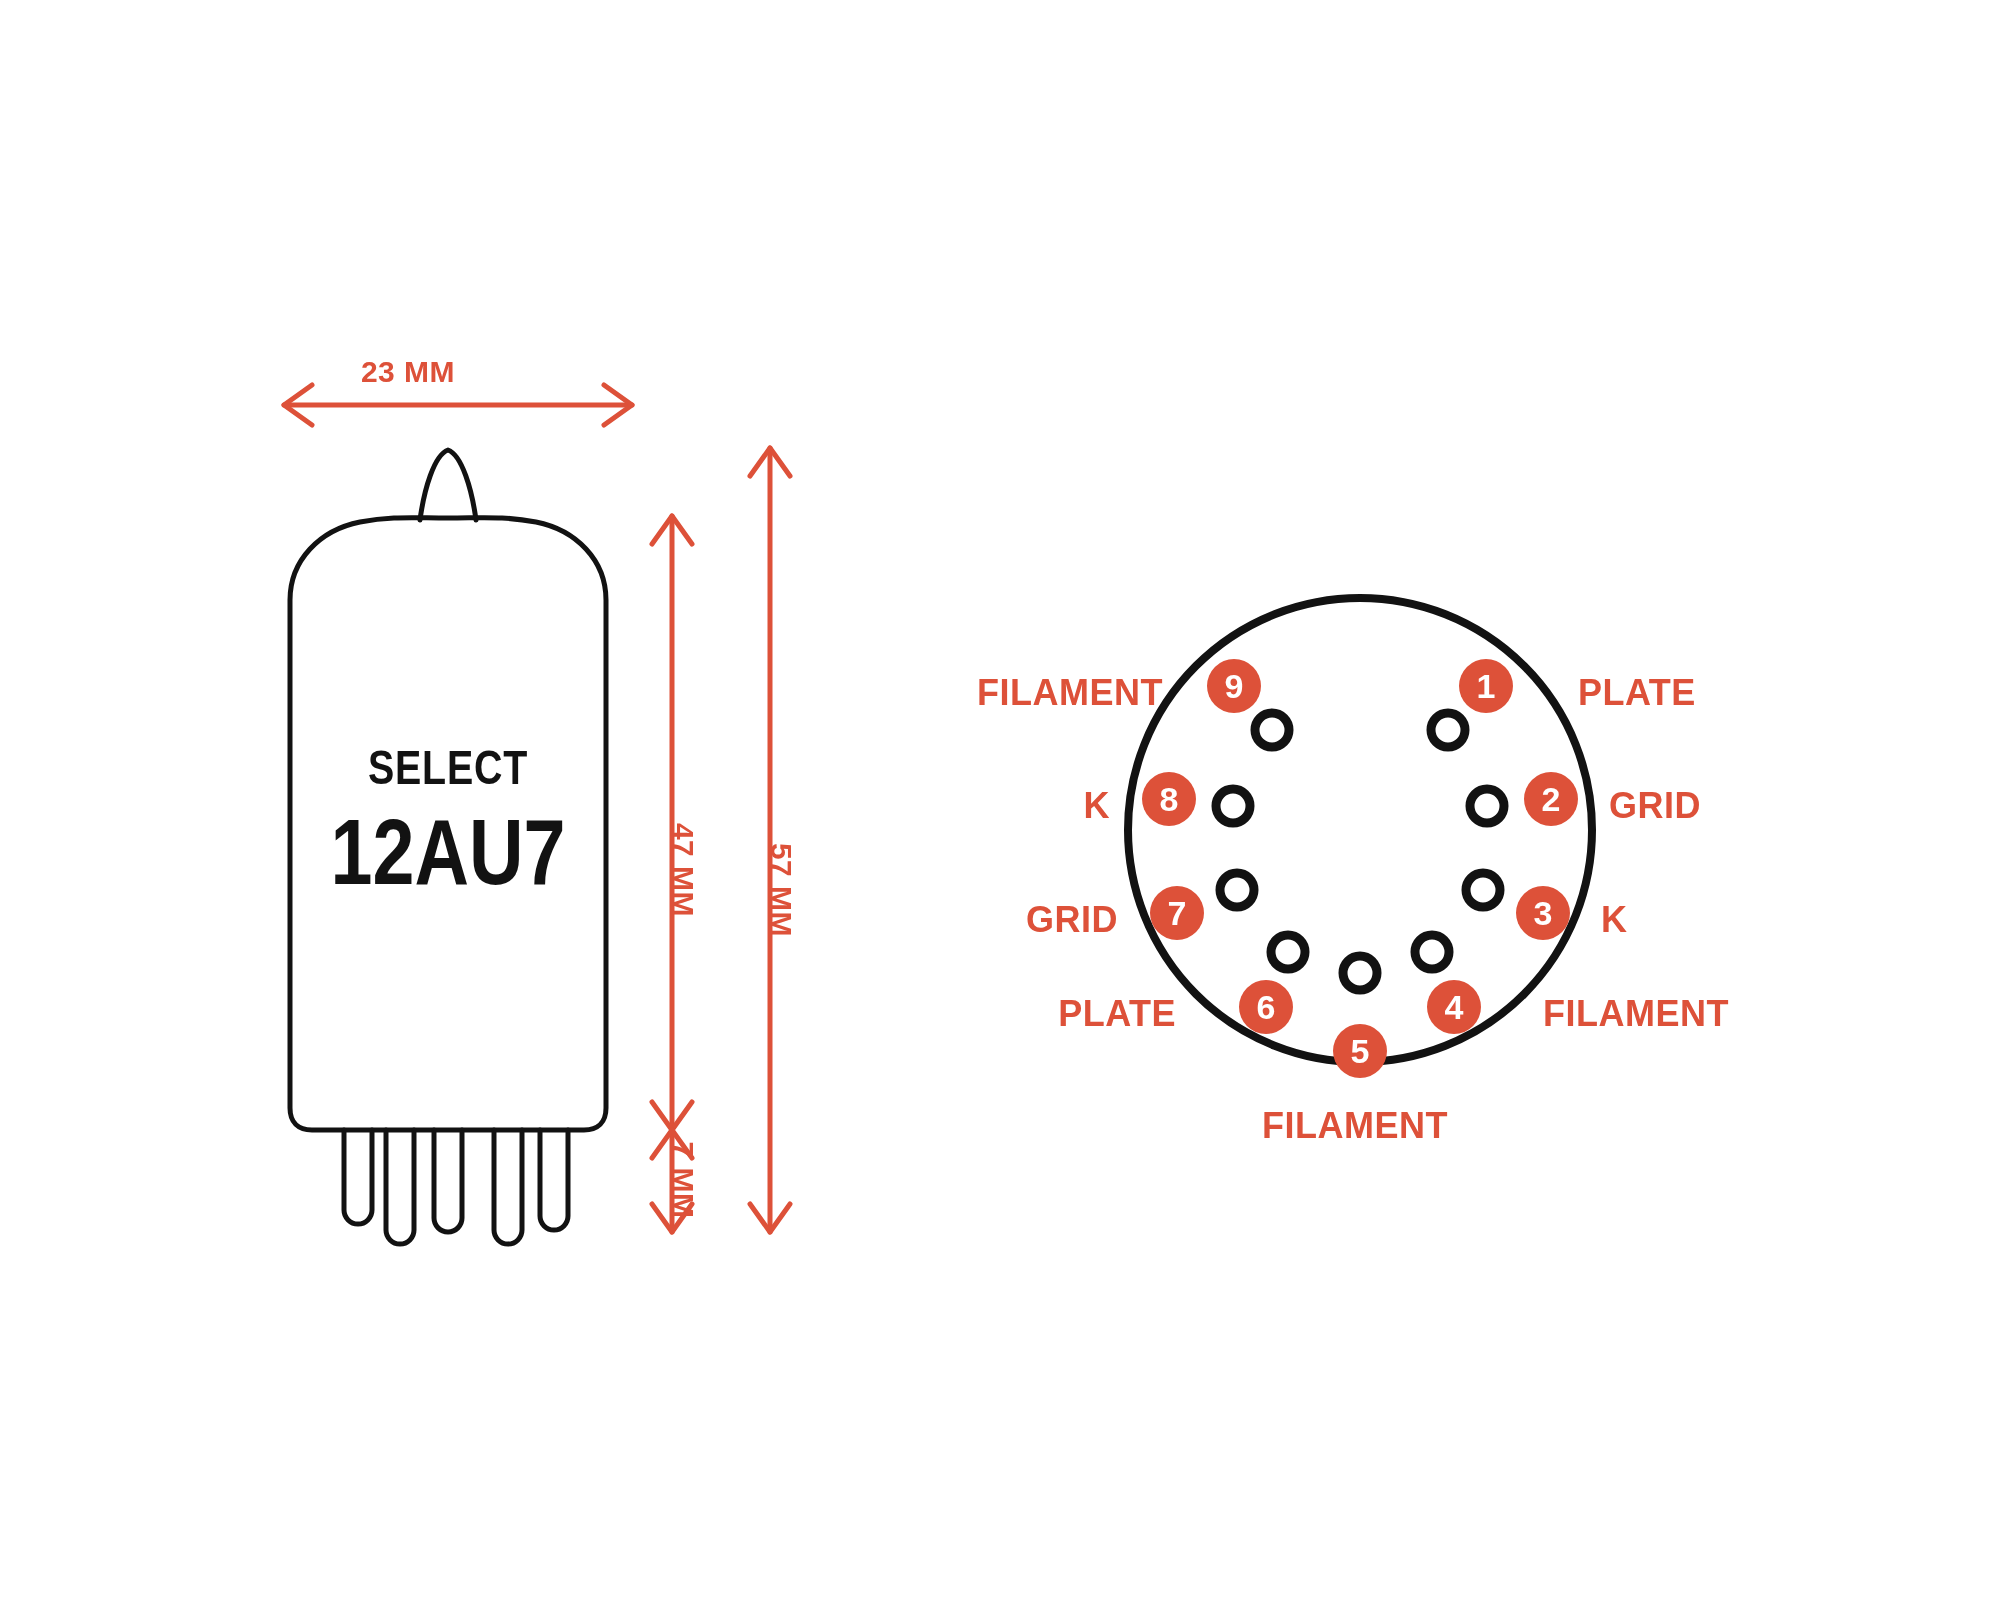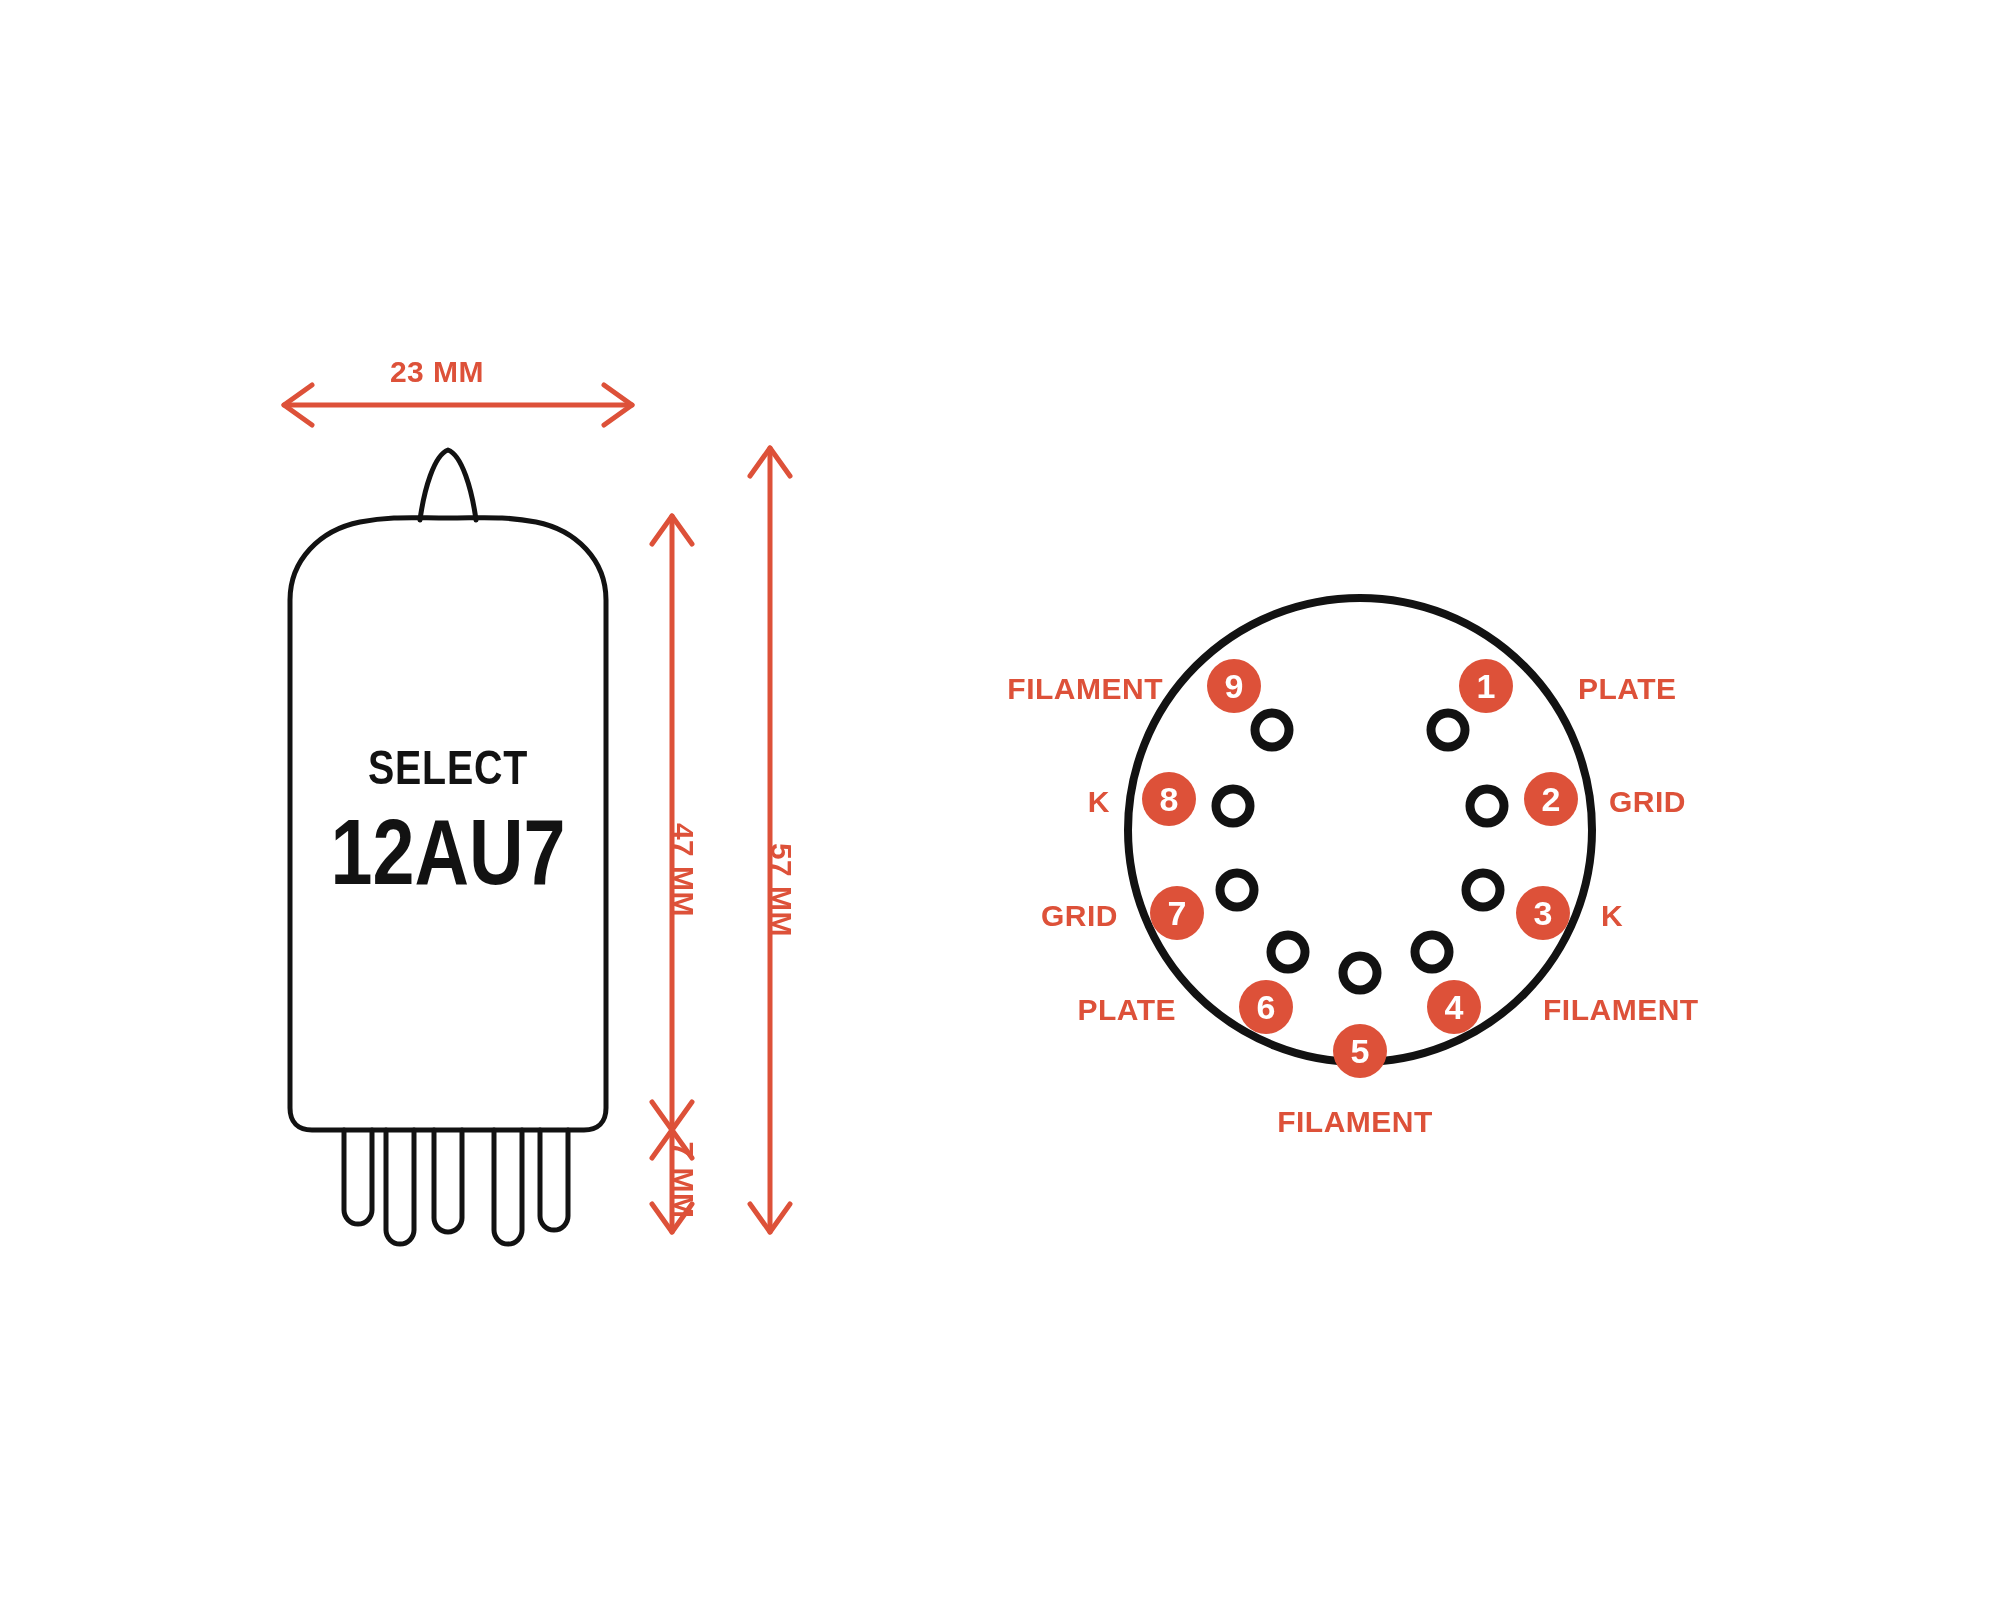--- a/index.html
+++ b/index.html
@@ -31,21 +31,20 @@
   .dim-label {
     position: absolute;
     color: #DD5139;
     font-weight: bold;
     font-family: "Liberation Sans", sans-serif;
     letter-spacing: 0.5px;
     white-space: nowrap;
   }
   .dim-label-h {
     font-size: 30px;
-    margin-left: 29px;
   }
   .dim-label-v {
     font-size: 30px;
     transform-origin: left top;
   }
   .tube-text {
     position: absolute;
     color: #121212;
     font-family: "Liberation Sans Narrow", "Liberation Sans", sans-serif;
     font-weight: bold;
@@ -71,21 +70,21 @@
     font-family: "Liberation Sans", sans-serif;
     display: flex;
     align-items: center;
     justify-content: center;
     box-sizing: border-box;
   }
   .pin-func-label {
     position: absolute;
     color: #DD5139;
     font-weight: bold;
-    font-size: 30px;
+    font-size: 36px;
     font-family: "Liberation Sans", sans-serif;
     letter-spacing: 0.5px;
     white-space: nowrap;
   }
   .lbl-right { text-align: left; }
   .lbl-left  { text-align: right; }
   .lbl-center{ text-align: center; }
 </style>
 </head>
 <body>

